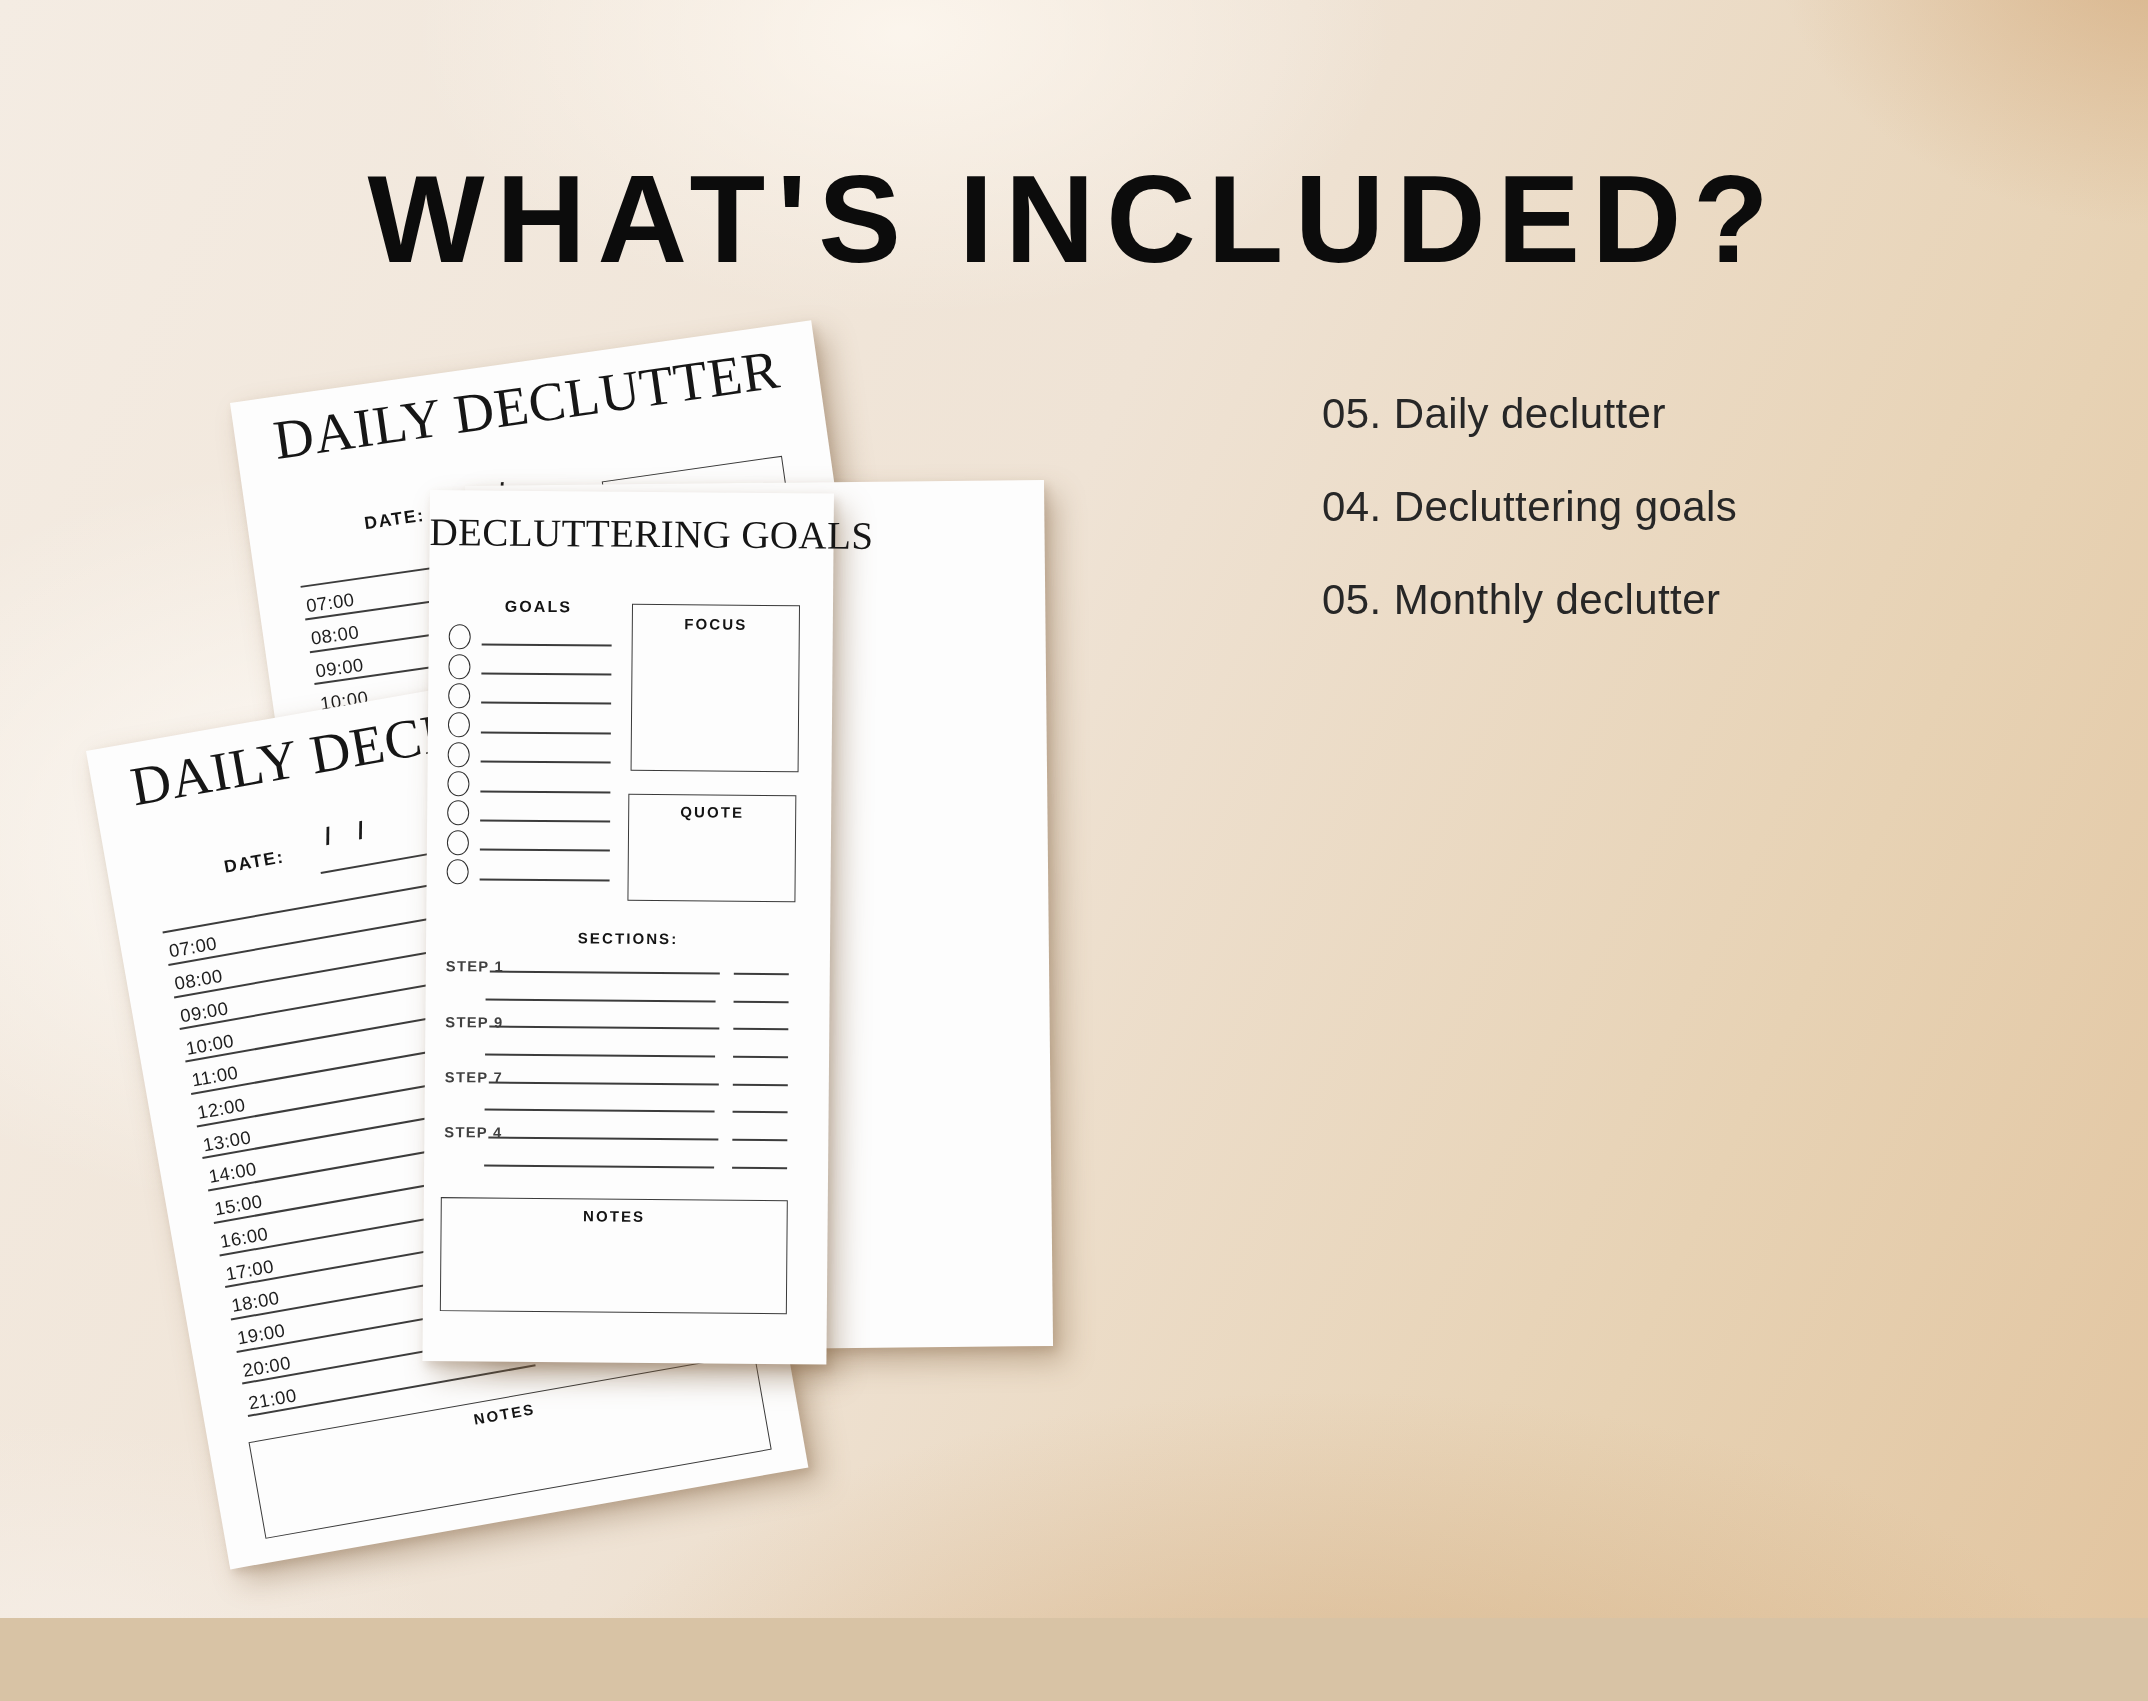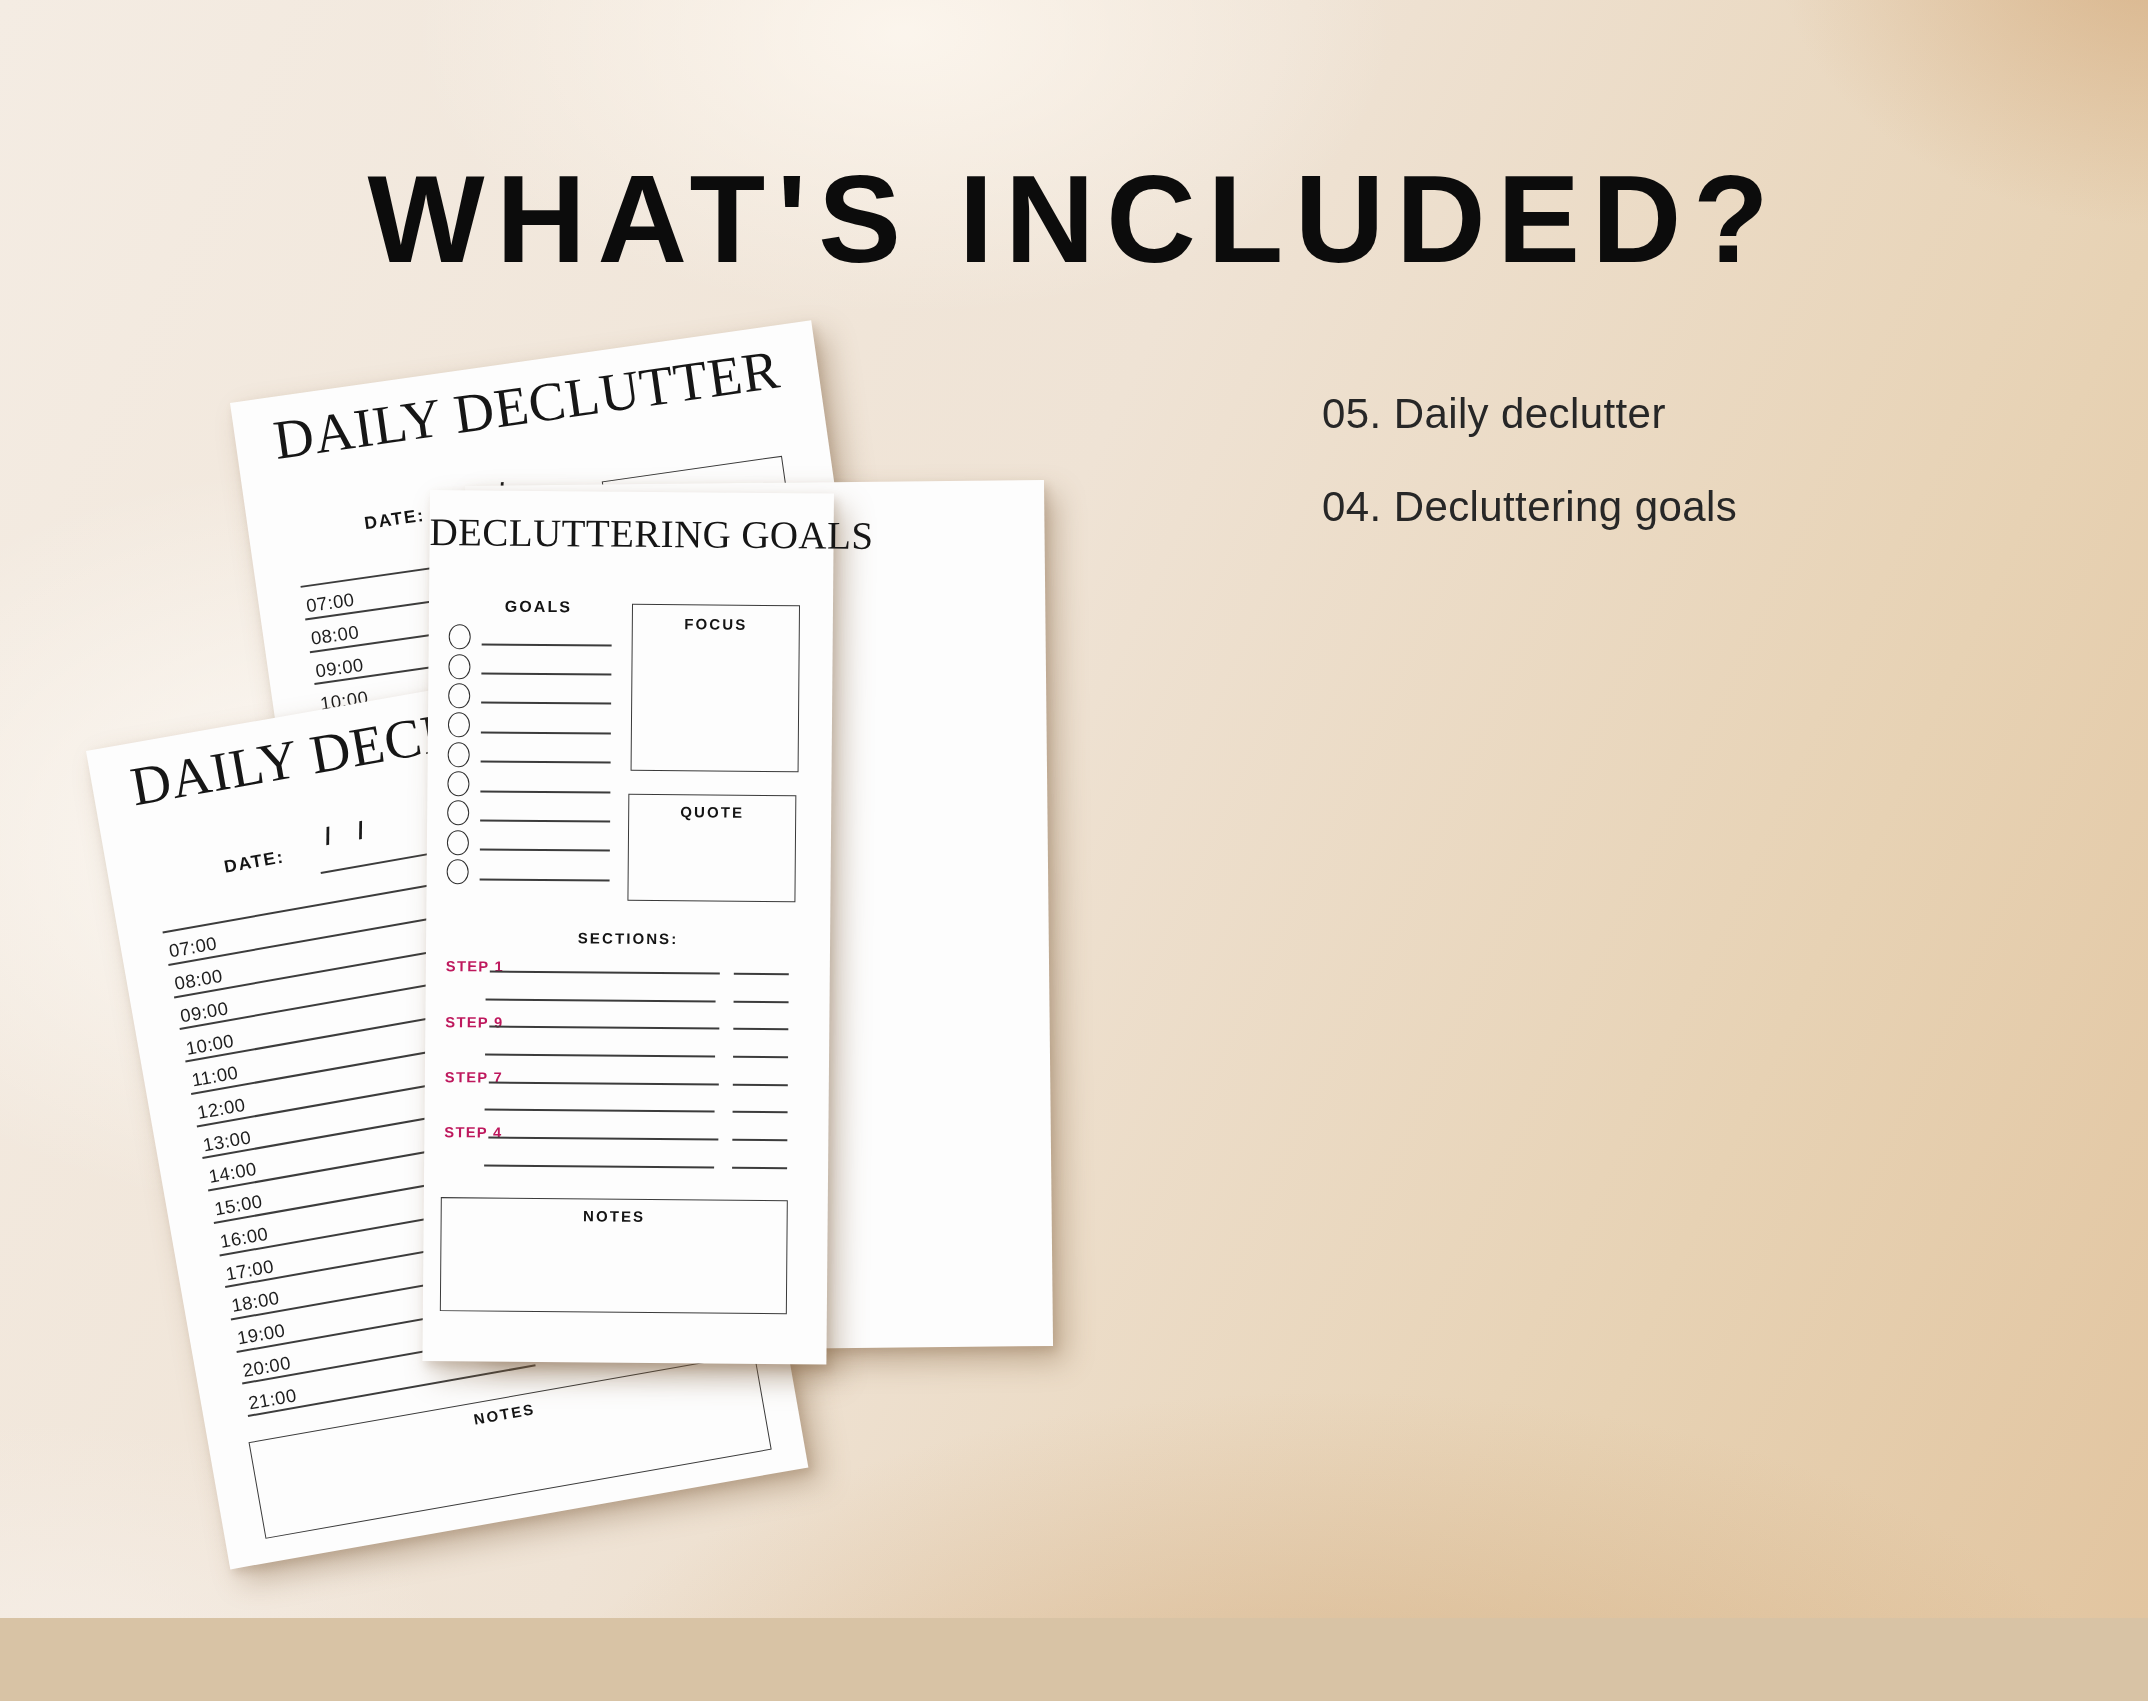--- a/index.html
+++ b/index.html
@@ -52,34 +52,35 @@
   .goals .pp-title{ top:18.5px; font-size:39px; letter-spacing:0.4px; }
   .goals-label{ position:absolute; left:34px; top:107px; width:151px; text-align:center;
     font-size:16px; font-weight:700; letter-spacing:2.1px; color:#141414; }
   .goal-circle{ position:absolute; width:20px; height:22.7px; border:1.8px solid #2d2d2d; border-radius:50%; background:transparent; }
   .focus-box{ left:203px; top:112px; width:166px; height:165px; }
   .focus-box .box-label{ top:10px; font-size:15px; }
   .quote-box{ left:201px; top:302px; width:166px; height:105px; }
   .quote-box .box-label{ top:8.4px; font-size:15px; }
   .sections-label{ position:absolute; left:0; right:0; top:438px; text-align:center;
     font-size:15px; font-weight:700; letter-spacing:2.1px; color:#141414; }
-  .step-label{ position:absolute; left:20px; font-size:14.7px; font-weight:700; letter-spacing:1.3px; color:#be185d; white-space:nowrap; }
+  .step-label{ position:absolute; left:20px; font-size:14.7px; font-weight:700; letter-spacing:1.3px; color:#404040; white-space:nowrap; }
   .goals .notes-box{ left:17px; top:707px; width:345px; height:112px; }
   .goals .notes-box .box-label{ top:8.4px; font-size:15px; }
 </style>
 </head>
 <body>
 
 <div class="canvas">
 
   <div class="headline">WHAT'S INCLUDED?</div>
 
   <div class="included-list">
       <div class="included-item" style="">05. Daily declutter</div>
       <div class="included-item" style="">04. Decluttering goals</div>
+      <div class="included-item" style="">05. Monthly declutter</div>
     </div>
 
   <div class="sheet daily" style="left:230px; top:403px; width:587px; height:831px; transform:rotate(-8.1deg); z-index:1;">
     <div class="pp-title serif">DAILY DECLUTTER</div>
     <div class="date-label">DATE:</div>
     <div class="date-slashes">/    /</div>
     <div class="ln date-line"></div>
     <div class="boxo side-box"></div>
     <div class="schedule">
         <div class="ln" style="left: 44px; top: 191px; width: 292px;"></div>

